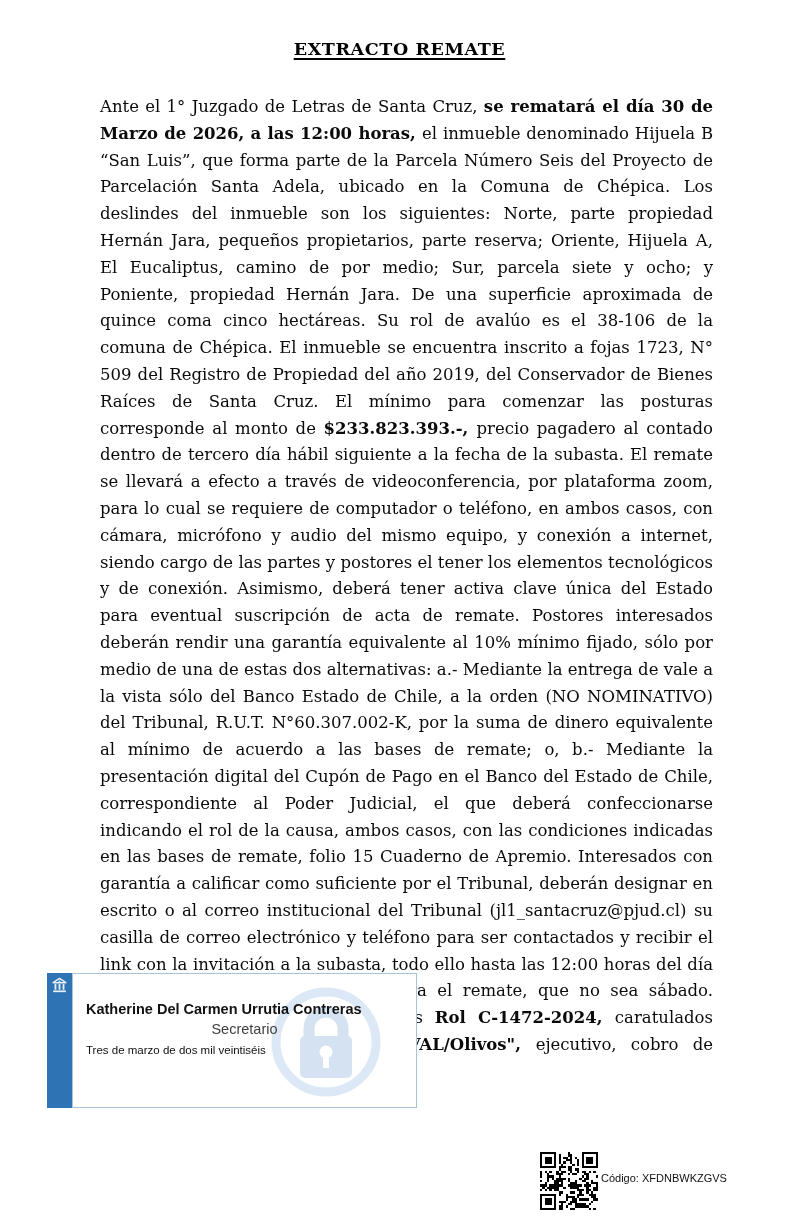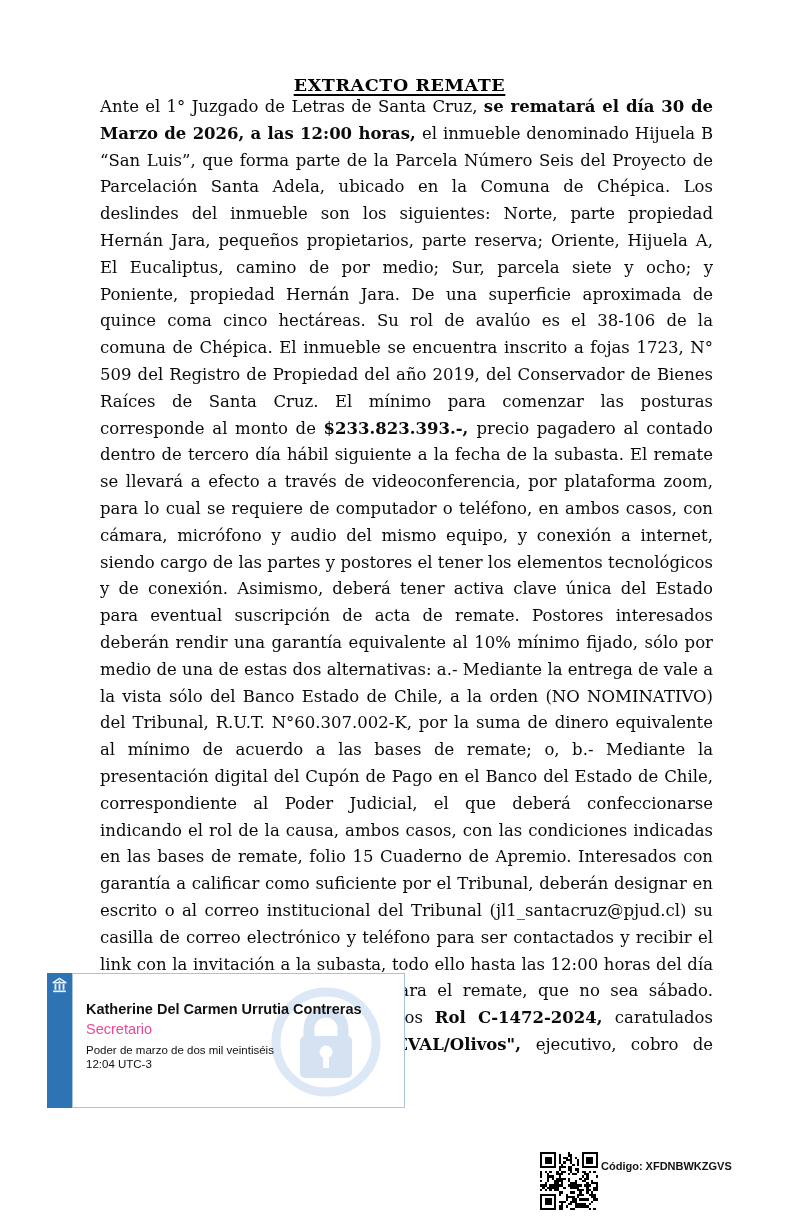--- a/index.html
+++ b/index.html
@@ -2,52 +2,52 @@
 <html><head>
 <meta charset="utf-8">
 <style>
   html,body{margin:0;padding:0;}
   body{
     width:799px;height:1225px;position:relative;background:#ffffff;
     font-family:"DejaVu Serif", serif;color:#000;overflow:hidden;
   }
   .doc-title{
     position:absolute;top:39px;left:0;width:799px;text-align:center;
-    font-size:17.5px;font-weight:bold;letter-spacing:.6px;margin-top:36px;
+    font-size:17.5px;font-weight:bold;letter-spacing:.6px;
   }
   .doc-title span{text-decoration:underline;text-underline-offset:3px;text-decoration-thickness:1.5px;}
   .body-par{
     position:absolute;left:100px;top:94px;width:613px;
     font-size:16.5px;line-height:26.8px;text-align:justify;color:#0a0a0a;
   }
   .body-par .bold{font-weight:bold;}
   
   .sig{position:absolute;left:47px;top:973px;display:flex;}
   .sig-bar{width:25px;height:135px;background:#2e74b5;position:relative;}
   .sig-bar svg{position:absolute;left:4px;top:4px;}
   .sig-box{
     width:317px;height:108px;border:1px solid #a9c3da;background:#fff;
-    position:relative;padding:25px 1px 0 13px;
+    position:relative;padding:25px 13px 0 13px;
     font-family:"Liberation Sans", sans-serif;
   }
   .sig-name{font-size:14.5px;font-weight:bold;line-height:20px;color:#111;position:relative;z-index:2;}
-  .sig-role,.sig-org{font-size:14.5px;line-height:21px;color:#ec4899;position:relative;z-index:2;}
+  .sig-role,.sig-org{font-size:14.5px;line-height:21px;color:#404040;position:relative;z-index:2;text-align:center;}
   .sig-date,.sig-time{font-size:11.5px;line-height:14px;color:#111;position:relative;z-index:2;}
   .sig-date{margin-top:3px;}
   .sig-watermark{position:absolute;left:197px;top:12px;z-index:1;}
   
   .qr{position:absolute;left:540px;top:1152px;width:58px;height:58px;}
   .qr svg{display:block;}
   .qr-text{
     position:absolute;left:601px;top:1152px;width:192px;
     font-family:"Liberation Sans", sans-serif;font-size:11px;line-height:13.8px;
     color:#111;
   }
   .qr-caption{text-align:justify;}
-  .qr-code-label{margin-top:8px;font-weight:bold;}
+  .qr-code-label{margin-top:20px;}
 </style>
 </head>
 <body>
 
 <div class="doc-title"><span>EXTRACTO REMATE</span></div>
 
 <div class="body-par"><span class="">Ante el 1° Juzgado de Letras de Santa Cruz, </span><span class="bold">se rematará el día 30 de Marzo de 2026, a las 12:00 horas, </span><span class="">el inmueble denominado Hijuela B “San Luis”, que forma parte de la Parcela Número Seis del Proyecto de Parcelación Santa Adela, ubicado en la Comuna de Chépica. Los deslindes del inmueble son los siguientes: Norte, parte propiedad Hernán Jara, pequeños propietarios, parte reserva; Oriente, Hijuela A, El Eucaliptus, camino de por medio; Sur, parcela siete y ocho; y Poniente, propiedad Hernán Jara. De una superficie aproximada de quince coma cinco hectáreas. Su rol de avalúo es el 38-106 de la comuna de Chépica. El inmueble se encuentra inscrito a fojas 1723, N° 509 del Registro de Propiedad del año 2019, del Conservador de Bienes Raíces de Santa Cruz. El mínimo para comenzar las posturas corresponde al monto de </span><span class="bold">$233.823.393.-, </span><span class="">precio pagadero al contado dentro de tercero día hábil siguiente a la fecha de la subasta. El remate se llevará a efecto a través de videoconferencia, por plataforma zoom, para lo cual se requiere de computador o teléfono, en ambos casos, con cámara, micrófono y audio del mismo equipo, y conexión a internet, siendo cargo de las partes y postores el tener los elementos tecnológicos y de conexión. Asimismo, deberá tener activa clave única del Estado para eventual suscripción de acta de remate. Postores interesados deberán rendir una garantía equivalente al 10% mínimo fijado, sólo por medio de una de estas dos alternativas: a.- Mediante la entrega de vale a la vista sólo del Banco Estado de Chile, a la orden (NO NOMINATIVO) del Tribunal, R.U.T. N°60.307.002-K, por la suma de dinero equivalente al mínimo de acuerdo a las bases de remate; o, b.- Mediante la presentación digital del Cupón de Pago en el Banco del Estado de Chile, correspondiente al Poder Judicial, el que deberá confeccionarse indicando el rol de la causa, ambos casos, con las condiciones indicadas en las bases de remate, folio 15 Cuaderno de Apremio. Interesados con garantía a calificar como suficiente por el Tribunal, deberán designar en escrito o al correo institucional del Tribunal (jl1_santacruz@pjud.cl) su casilla de correo electrónico y teléfono para ser contactados y recibir el link con la invitación a la subasta, todo ello hasta las 12:00 horas del día hábil anterior a la fecha fijada para el remate, que no sea sábado. Demás bases y antecedentes, autos </span><span class="bold">Rol C-1472-2024, </span><span class="">caratulados </span><span class="bold">"Compañía Agropecuaria COPEVAL/Olivos", </span><span class="">ejecutivo, cobro de pagaré. Secretaria (s).</span></div>
 
 <div class="sig">
   <div class="sig-bar">
@@ -69,22 +69,21 @@
       <svg width="112" height="112" viewBox="0 0 112 112">
         <circle cx="56" cy="56" r="50" fill="none" stroke="#dce8f5" stroke-width="9"></circle>
         <path d="M39 52 v-9 a17 17 0 0 1 34 0 v9" fill="none" stroke="#d5e2f1" stroke-width="11"></path>
         <rect x="30" y="50" width="52" height="42" rx="5" fill="#d5e2f1"></rect>
         <circle cx="56" cy="66" r="6.5" fill="#ffffff"></circle>
         <rect x="53" y="68" width="6" height="14" fill="#ffffff"></rect>
       </svg>
     </div>
     <div class="sig-name">Katherine Del Carmen Urrutia Contreras</div>
     <div class="sig-role">Secretario</div>
-    <div class="sig-date">Poder de marzo de dos mil veintiséis</div>
-    <div class="sig-time">12:04 UTC-3</div>
+    <div class="sig-date">Tres de marzo de dos mil veintiséis</div>
   </div>
 </div>
 
 <div class="qr">
   <svg width="58" height="58" viewBox="0 0 58 58" shape-rendering="crispEdges">
       <rect x="27.84" y="0.00" width="2.32" height="2.32" fill="#000"></rect>
       <rect x="18.56" y="2.32" width="2.32" height="2.32" fill="#000"></rect>
       <rect x="27.84" y="2.32" width="2.32" height="2.32" fill="#000"></rect>
       <rect x="30.16" y="2.32" width="2.32" height="2.32" fill="#000"></rect>
       <rect x="18.56" y="4.64" width="2.32" height="2.32" fill="#000"></rect>

